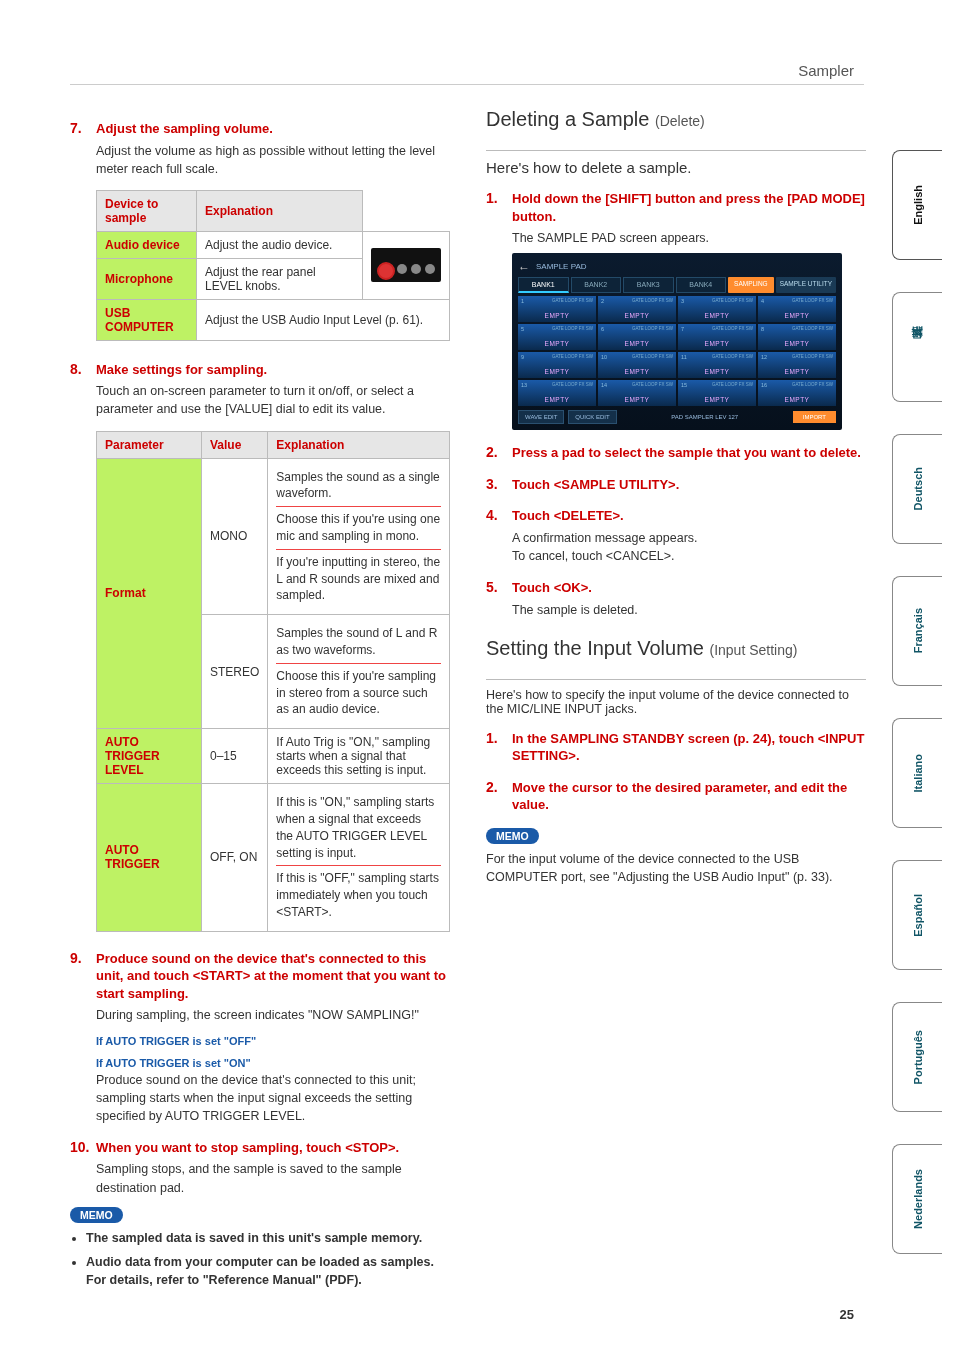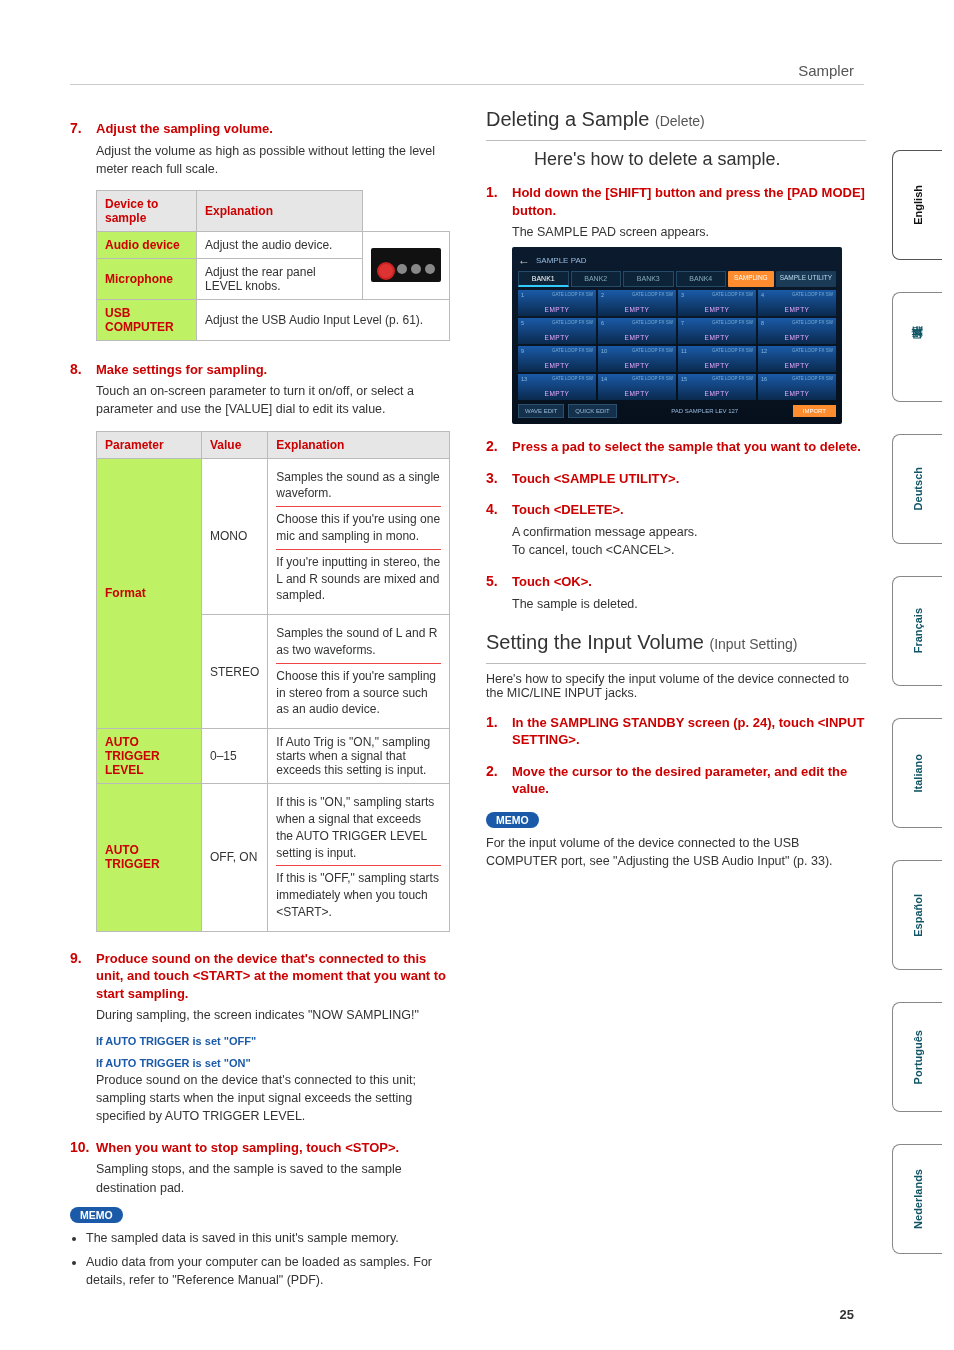--- a/index.html
+++ b/index.html
@@ -12,24 +12,24 @@
   .col { width: 380px; }
 
   .step { margin-top: 14px; }
   .step-head { display: flex; align-items: flex-start; gap: 6px; margin-bottom: 4px; }
   .step-num { color: #c00; font-weight: bold; font-size: 14px; min-width: 20px; }
   .step-title { color: #c00; font-weight: bold; font-size: 13px; line-height: 1.35; }
   .step-body { font-size: 12.5px; line-height: 1.45; margin-left: 26px; color: #333; }
 
   .subnote { color: #1a5aa8; font-weight: bold; font-size: 11px; margin: 10px 0 2px 26px; }
   .memo-pill { display: inline-block; background: #1a5aa8; color: #fff; font-size: 10.5px; font-weight: bold; padding: 2px 10px; border-radius: 8px; margin: 10px 0 6px 0; }
-  ul.memo-list { margin-left: 16px; font-size: 12.5px; line-height: 1.45; }
+  ul.memo-list { margin-left: 16px; font-size: 12.5px; line-height: 1.45; font-weight: bold; }
   ul.memo-list li { margin-bottom: 6px; }
 
-  .section-head { border-bottom: 1px solid #bbb; padding-bottom: 9px; margin-bottom: 8px; margin-top: 2px; }
+  .section-head { border-bottom: 1px solid #bbb; padding-bottom: 19px; margin-bottom: 8px; margin-top: 2px; }
   .section-head .big { font-size: 20px; color: #333; font-weight: 400; }
   .section-head .small { font-size: 14px; color: #555; }
 
   table.spec { width: 100%; border-collapse: collapse; margin: 12px 0 0 0; font-size: 12px; }
   table.spec th, table.spec td { border: 1px solid #bbb; padding: 6px 8px; text-align: left; vertical-align: middle; }
   table.spec thead th { background: #e6e6e6; color: #c00; font-weight: bold; }
   table.spec .rowhead { color: #c00; font-weight: bold; background: #bef264; }
 
   .mini-img { width: 70px; height: 34px; background: #111; border-radius: 2px; display: inline-block; position: relative; vertical-align: middle; }
   .mini-img::after { content: ""; position: absolute; left: 6px; top: 14px; width: 14px; height: 14px; border-radius: 50%; background: #d33; border: 2px solid #c22; }
@@ -195,21 +195,21 @@
           <li>Audio data from your computer can be loaded as samples. For details, refer to "Reference Manual" (PDF).</li>
         </ul>
       </div>
     </div>
 
     <div class="col">
 
       <div class="section-head">
         <span class="big">Deleting a Sample </span><span class="small">(Delete)</span>
       </div>
-      <div style="font-size:18px; margin-bottom:10px;margin-left:48px;">Here's how to delete a sample.</div>
+      <div style="font-size:15px; margin-bottom:10px;">Here's how to delete a sample.</div>
 
       <div class="step">
         <div class="step-head">
           <span class="step-num">1.</span>
           <span class="step-title">Hold down the [SHIFT] button and press the [PAD MODE] button.</span>
         </div>
         <div class="step-body">The SAMPLE PAD screen appears.</div>
       </div>
 
       

